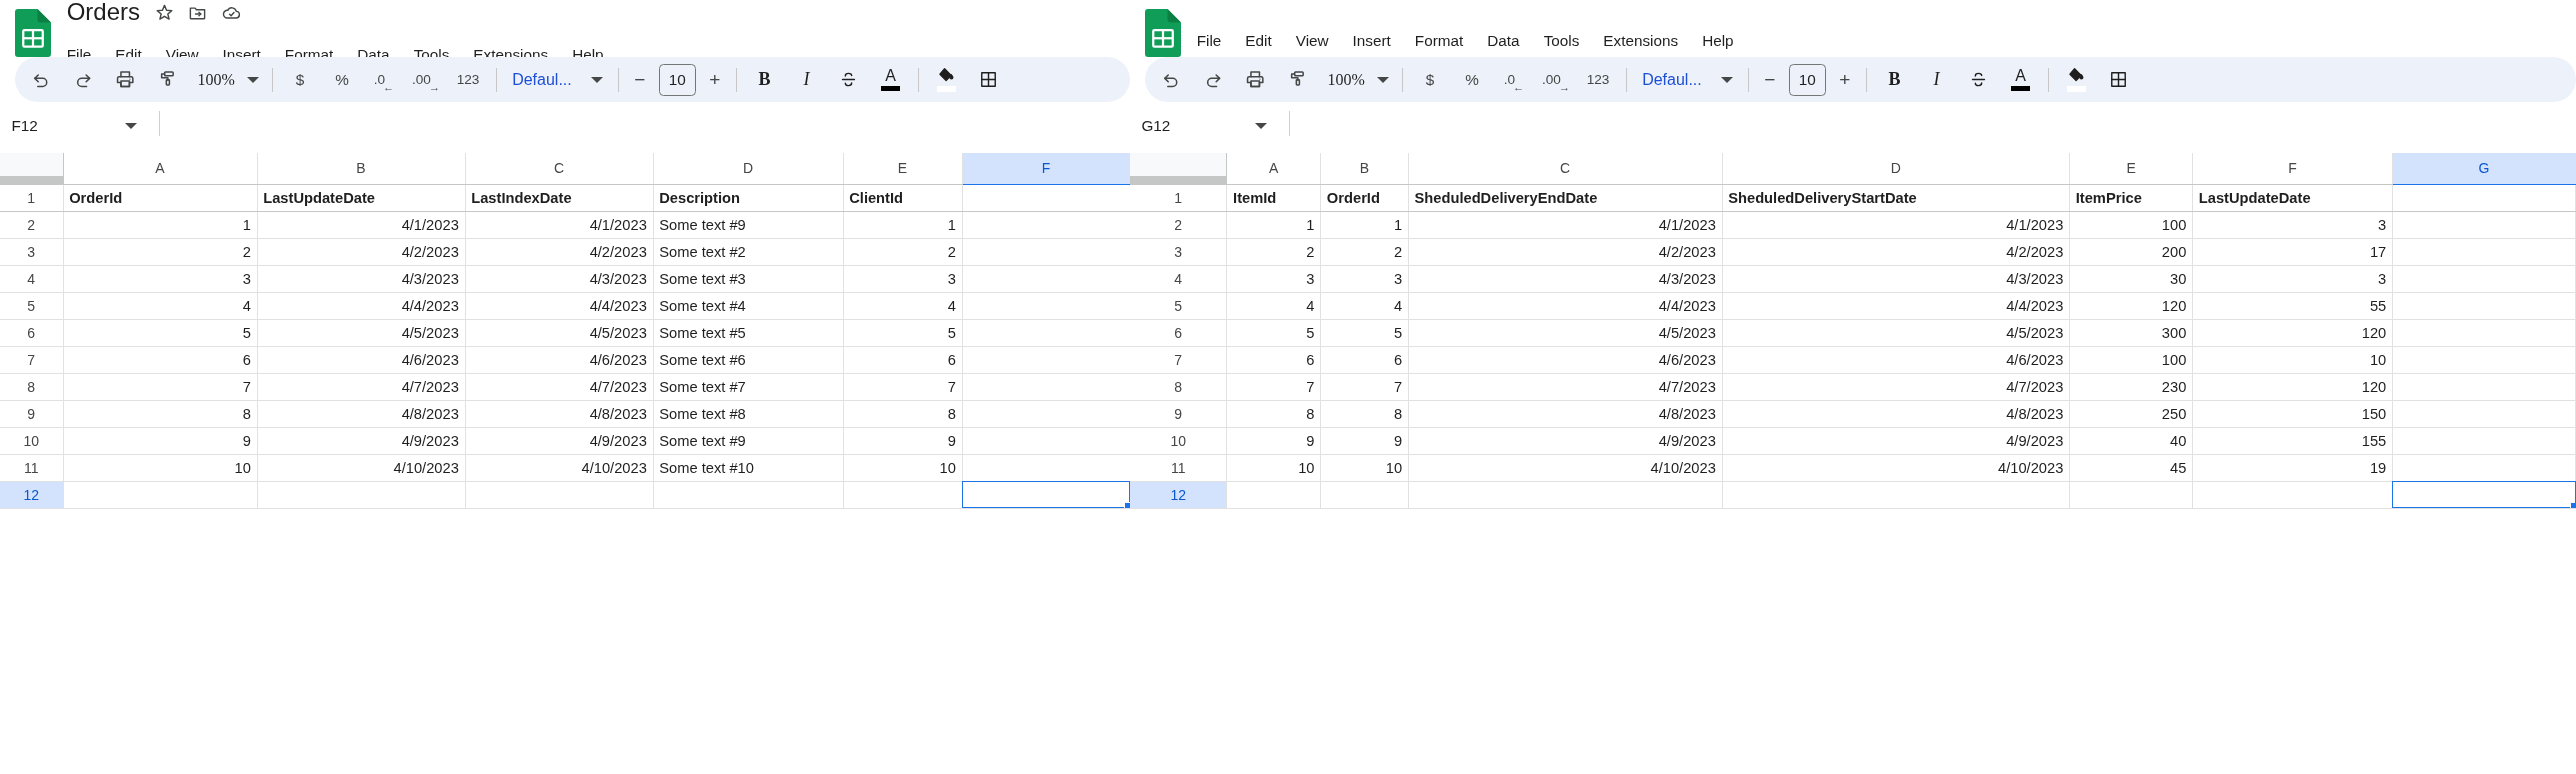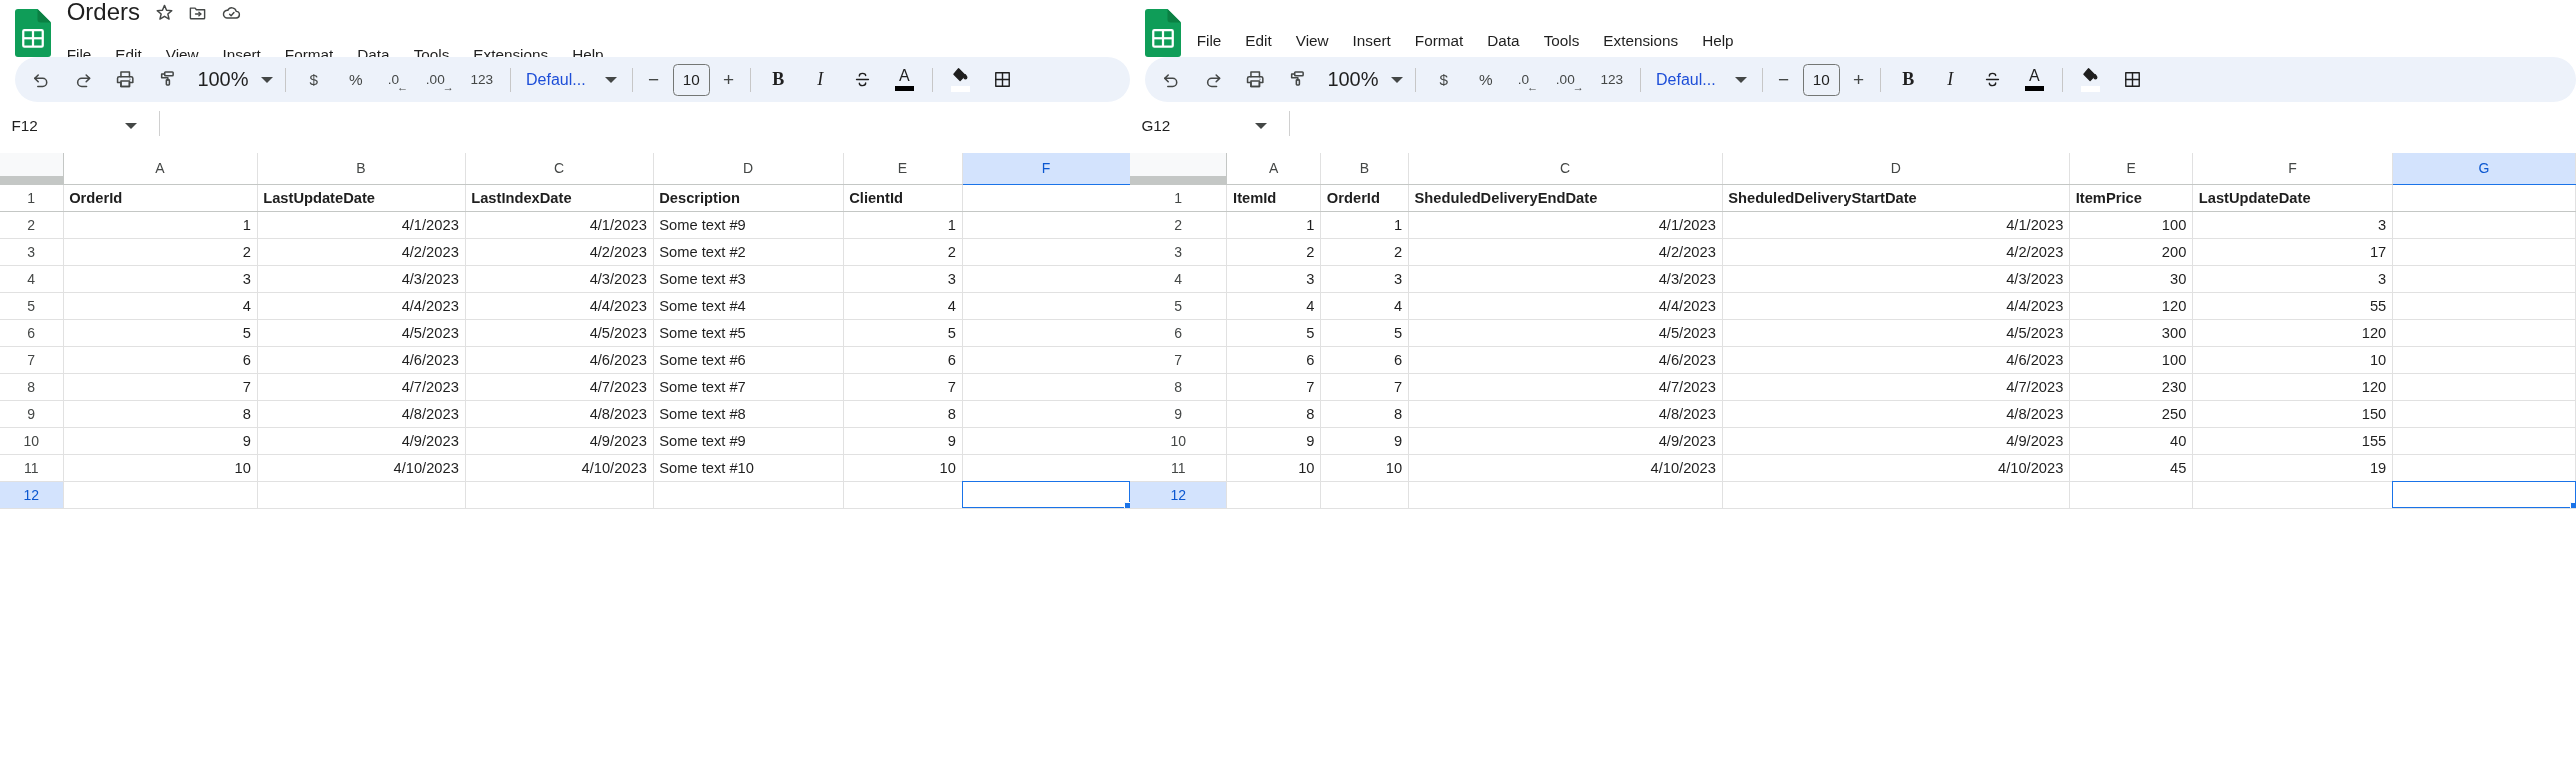--- a/index.html
+++ b/index.html
@@ -95,21 +95,21 @@
     background: #c7c7c7;
     margin: 0 6.8px;
     flex: 0 0 auto;
   }
   .tb-zoom {
     display: flex; align-items: center;
     padding: 0 5.7px 0 9px;
     height: 34px; border-radius: 4.5px;
     flex: 0 0 auto;
   }
-  .tb-zoom .lbl { font-size: 20px; color: #1f1f1f; }
+  .tb-zoom .lbl { font-size: 16px; color: #1f1f1f; font-family: Liberation Serif, serif; }
   .caret {
     width: 0; height: 0;
     border-left: 6.2px solid transparent;
     border-right: 6.2px solid transparent;
     border-top: 6.2px solid #444746;
     margin-left: 12.4px;
   }
   .tb-font {
     display: flex; align-items: center;
     height: 34px; border-radius: 4.5px;

